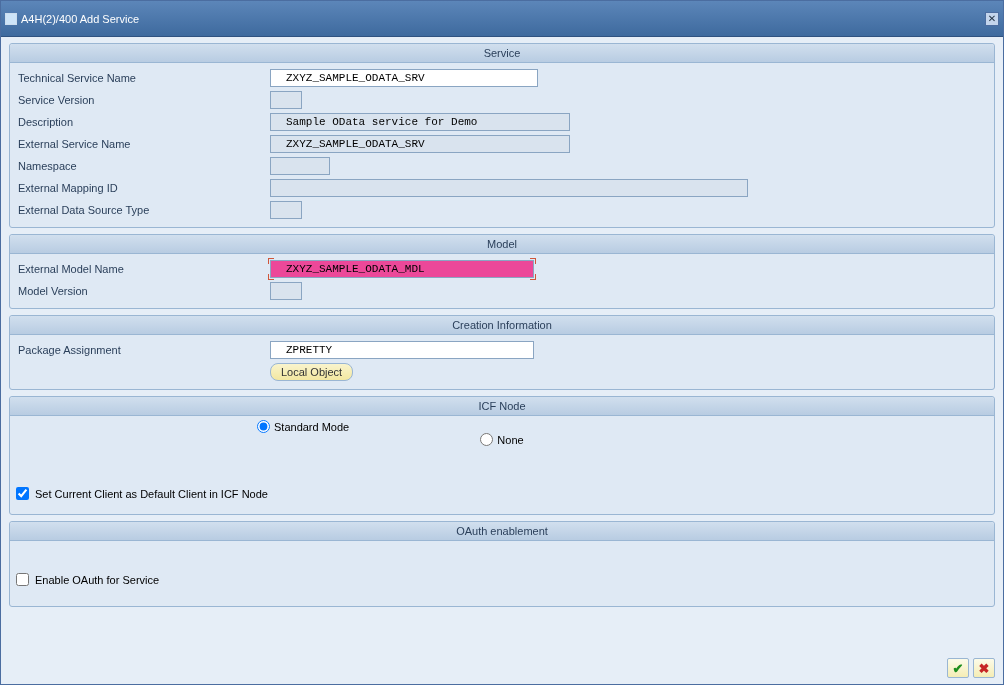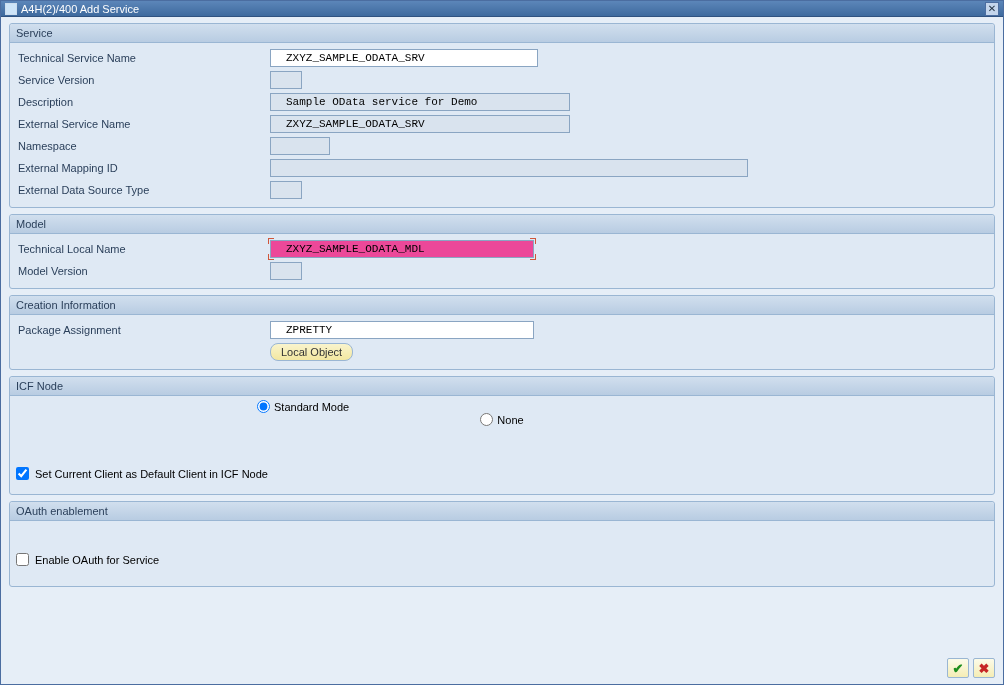--- a/index.html
+++ b/index.html
@@ -14,21 +14,21 @@
 .window {
   width: 1004px;
   height: 685px;
   border: 1px solid #4b6da0;
   background: #e6eef7;
   display: flex;
   flex-direction: column;
 }
 .titlebar {
   background: linear-gradient(#5c86b9, #3e6a9e);
-  height: 16px;
+  height: 36px;
   display: flex;
   align-items: center;
   justify-content: space-between;
   padding: 0 4px;
   color: #fff;
   border-bottom: 1px solid #2f5280;
 }
 .titlebar-left { display:flex; align-items:center; gap:4px; }
 .titleicon { width:12px; height:12px; border:1px solid #cde; background:#cde4f8; }
 .closebtn { width:14px; height:14px; background:#c3d5ec; color:#234; border:1px solid #4b6da0; text-align:center; line-height:12px; font-size:10px; cursor:pointer;}
@@ -44,20 +44,21 @@
   border:1px solid #9ab6d3;
   background:#dfe9f4;
   border-radius:3px;
 }
 .panel-header {
   background:linear-gradient(#d1dfee, #b8cce2);
   border-bottom:1px solid #9ab6d3;
   padding:3px 6px;
   color:#2a3f5a;
   border-radius:3px 3px 0 0;
+  text-align:center;
 }
 .panel-body {
   padding:4px 6px 6px 6px;
 }
 .row {
   display:flex;
   align-items:center;
   height:22px;
   gap:6px;
 }
@@ -163,21 +164,21 @@
           <span class="lbl">External Data Source Type</span>
           <input class="input readonly" style="width: 18px;" readonly="" value="C">
         </div>
       </div>
     </div>
 
     <div class="panel">
       <div class="panel-header">Model</div>
       <div class="panel-body">
         <div class="row">
-          <span class="lbl">Technical Local Name</span>
+          <span class="lbl">External Model Name</span>
           <span class="corner-wrap">
             <span class="corner-tl"></span><span class="corner-tr"></span><span class="corner-bl"></span><span class="corner-br"></span>
             <input class="input highlight" style="width: 264px;" value="ZXYZ_SAMPLE_ODATA_MDL">
           </span>
         </div>
         <div class="row">
           <span class="lbl">Model Version</span>
           <input class="input readonly" style="width: 28px;" readonly="" value="1">
         </div>
       </div>

